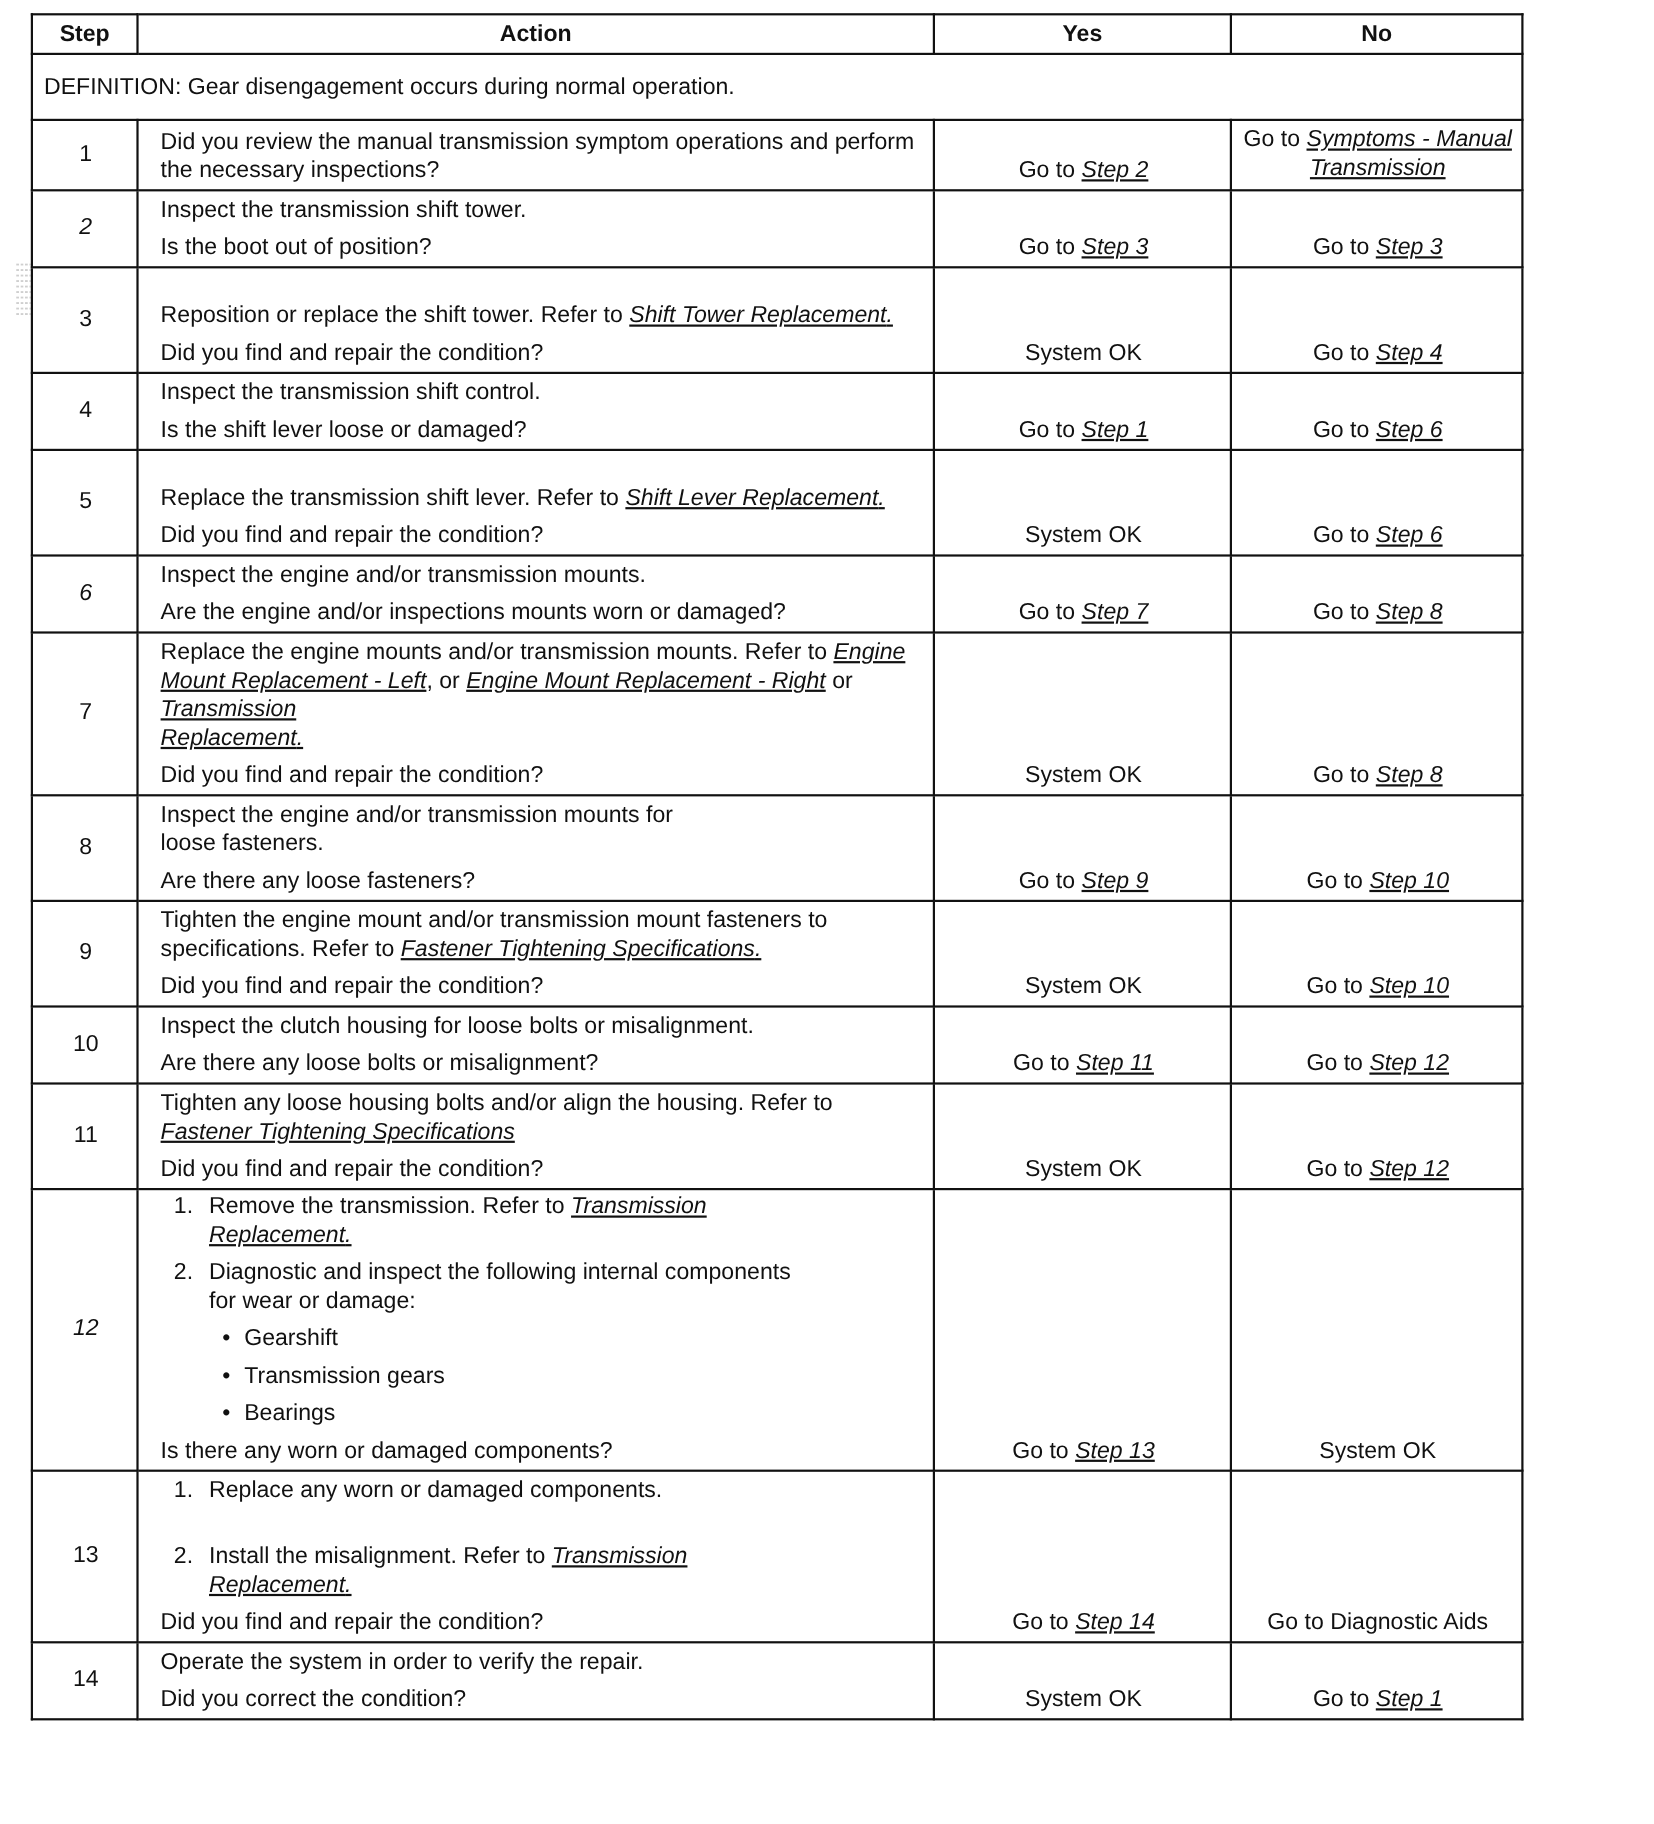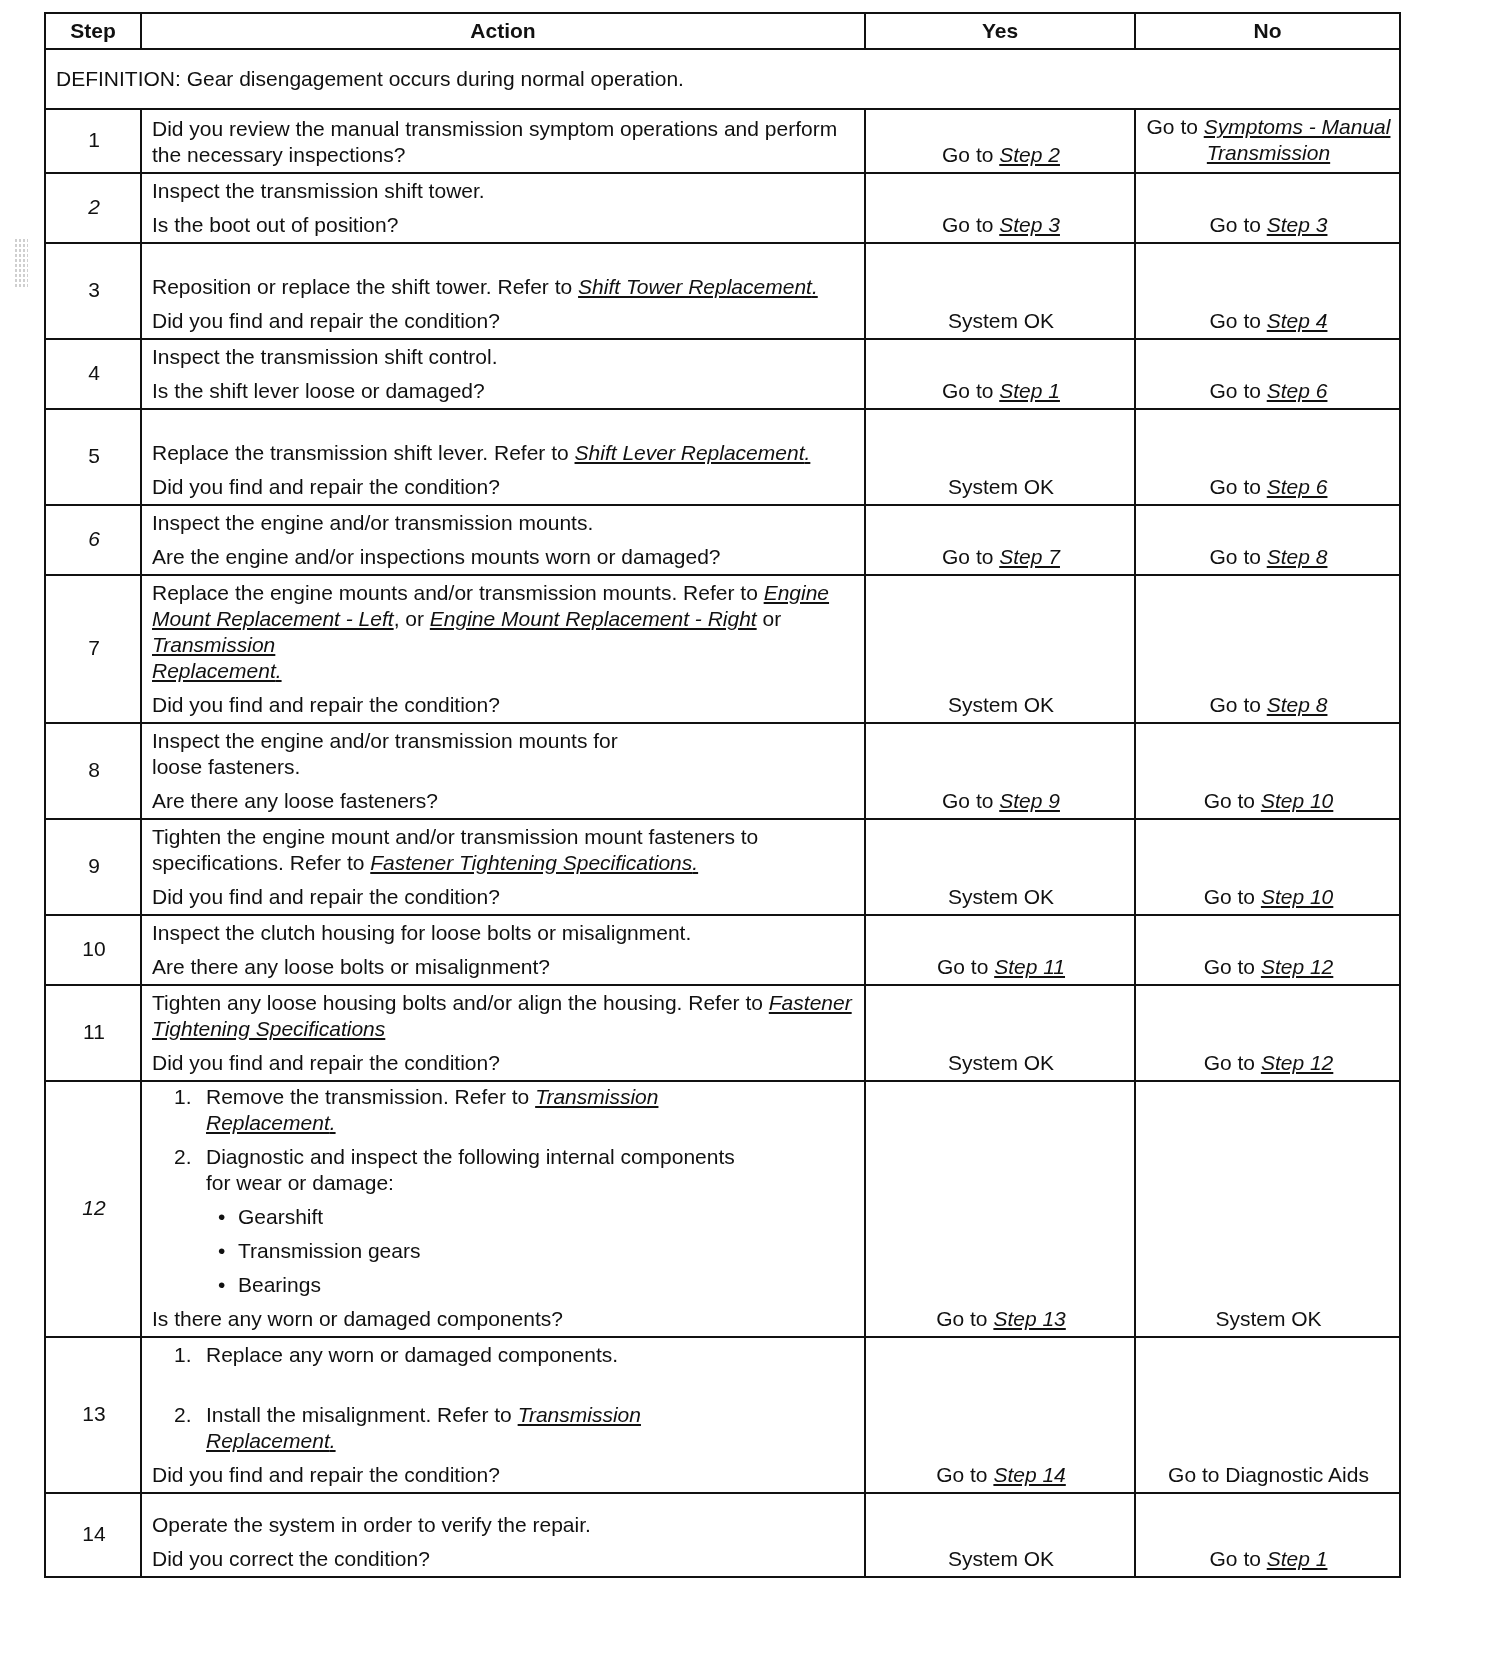--- a/index.html
+++ b/index.html
@@ -1,29 +1,29 @@
 <!DOCTYPE html>
 <html><head>
   <meta charset="utf-8">
   <style>
     html, body { margin: 0; padding: 0; background: #ffffff; }
     body { width: 1504px; height: 1658px; position: relative; font-family: "Liberation Sans", sans-serif; color: #111; }
     .tbl {
-      position: absolute; left: 44px; top: 12px; width: 1355px;
+      position: absolute; left: 28px; top: 12px; width: 1355px;
       border-collapse: collapse; table-layout: fixed;
       border: 2px solid #000000;
       font-size: 21px; line-height: 26px;
     }
     .tbl th, .tbl td { border: 2px solid #111; vertical-align: bottom; padding: 2px 8px 4px 10px; }
     .tbl th { font-weight: bold; text-align: center; padding: 4px 6px; vertical-align: middle; }
     .tbl td.step { text-align: center; vertical-align: middle; }
     .tbl td.step.it { font-style: italic; }
     .tbl td.yes, .tbl td.no { text-align: center; }
     .tbl td.def { vertical-align: middle; padding: 16px 10px; }
-    .line { display: block; margin: 0 0 8px 0; }
+    .line { display: block; margin: 0 0 8px 10px; }
     .line:last-child { margin-bottom: 0; }
     .i { font-style: italic; text-decoration: underline; }
     .ol { display: block; padding-left: 22px; margin-bottom: 8px; }
     .ol .num { display: inline-block; width: 32px; }
     .ol .cont { display: block; padding-left: 32px; }
     .bullet { display: block; padding-left: 66px; margin-bottom: 8px; }
     .bullet .dot { display: inline-block; width: 20px; }
     .gap { display: block; height: 26px; }
     .speck { position: absolute; left: 14px; top: 238px; width: 14px; height: 50px; opacity: 0.35;
       background-image: radial-gradient(#777 1px, transparent 1px); background-size: 4px 5px; }
@@ -181,21 +181,21 @@
       <td>
         <span class="ol"><span class="num">1.</span><span>Replace any worn or damaged components.</span></span>
         <span class="gap"></span>
         <span class="ol"><span class="num">2.</span><span>Install the misalignment. Refer to </span><span class="i">Transmission</span><span class="cont"><span class="i">Replacement</span><span class="i">.</span></span></span>
         <span class="line">Did you find and repair the condition?</span>
       </td>
       <td class="yes"><span>Go to </span><span class="i">Step 14</span></td>
       <td class="no">Go to Diagnostic Aids</td>
     </tr>
 
-    <tr style="height:84px">
+    <tr style="height:70px">
       <td class="step">14</td>
       <td>
           <span class="line">Operate the system in order to verify the repair.</span>
           <span class="line">Did you correct the condition?</span>
         </td>
       <td class="yes">System OK</td>
       <td class="no"><span>Go to </span><span class="i">Step 1</span></td>
     </tr>
   </tbody>
 </table>

